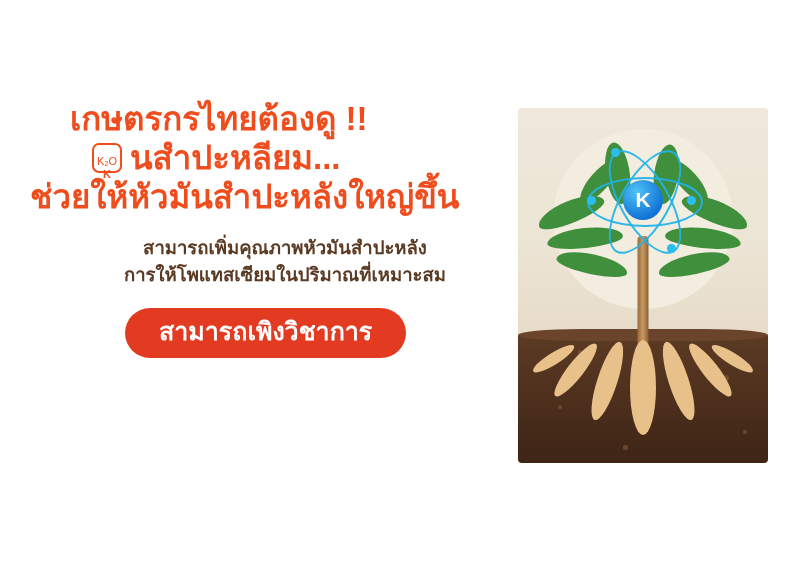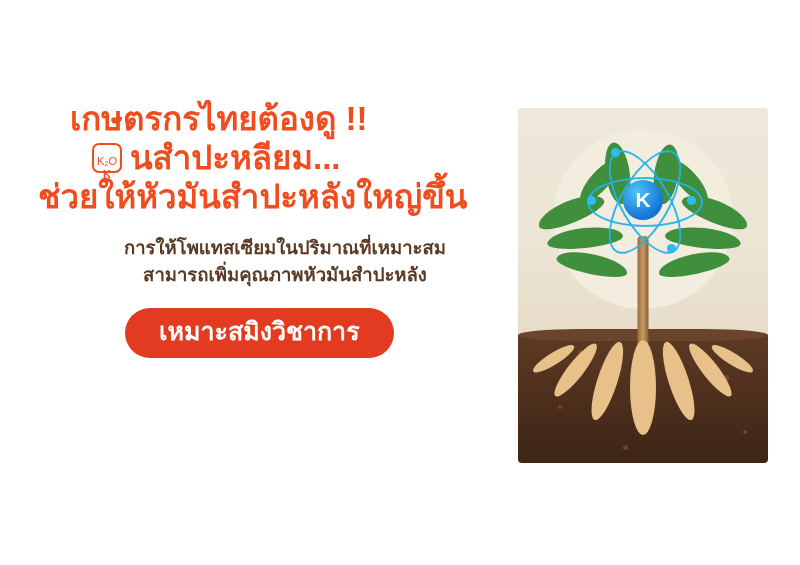--- a/index.html
+++ b/index.html
@@ -40,21 +40,20 @@
   .headline-line.l1 {
     margin-left: 40px;
   }
   .headline-line.l2 {
     margin-left: 62px;
     display: flex;
     align-items: center;
     gap: 8px;
   }
   .headline-line.l3 {
-    margin-left: 8px;
   }
   .k-badge {
     display: inline-flex;
     flex-direction: column;
     align-items: center;
     justify-content: center;
     width: 30px;
     height: 30px;
     border: 2px solid #f04d1e;
     border-radius: 7px;
@@ -237,26 +236,26 @@
           <span class="k-rule"></span>
           <span class="k-bot">K</span>
         </span>
         <span>นสำปะหลียม...</span>
       </div>
 
       <div class="headline-line l3">ช่วยให้หัวมันสำปะหลังใหญ่ขึ้น</div>
     </div>
 
     <div class="sub-block">
+      <div>สามารถเพิ่มคุณภาพหัวมันสำปะหลัง</div>
       <div>การให้โพแทสเซียมในปริมาณที่เหมาะสม</div>
-      <div>สามารถเพิ่มคุณภาพหัวมันสำปะหลัง</div>
     </div>
 
     <div class="cta-wrap">
-      <button class="cta">เหมาะสมิงวิชาการ</button>
+      <button class="cta">สามารถเพิงวิชาการ</button>
     </div>
 
   </div>
 
   <div class="illustration">
     <div class="sky"></div>
     <div class="sun"></div>
     <div class="soil">
       <span class="speck" style="left:18px;top:28px;width:5px;height:5px;"></span>
       <span class="speck" style="left:40px;top:70px;width:4px;height:4px;"></span>

